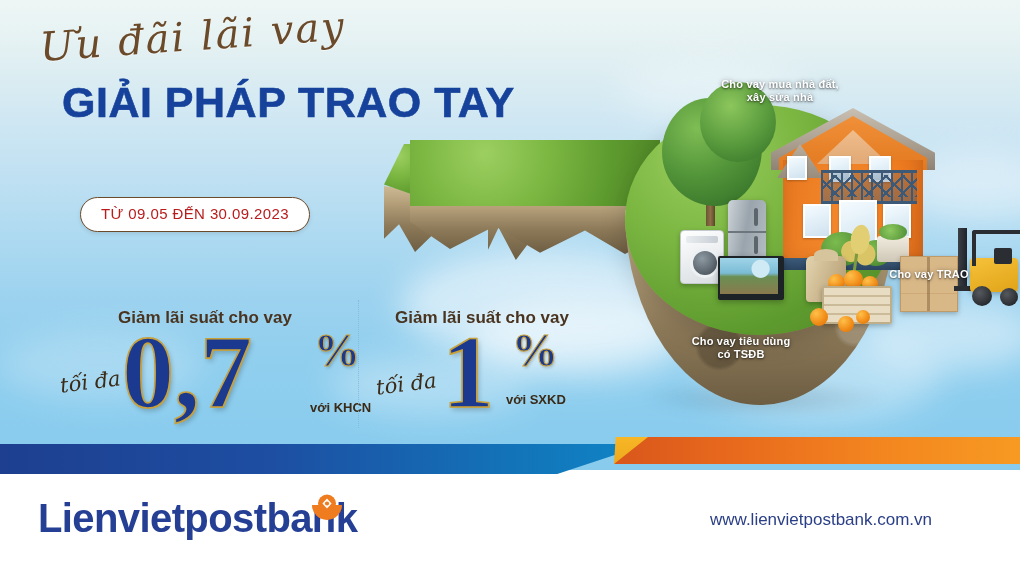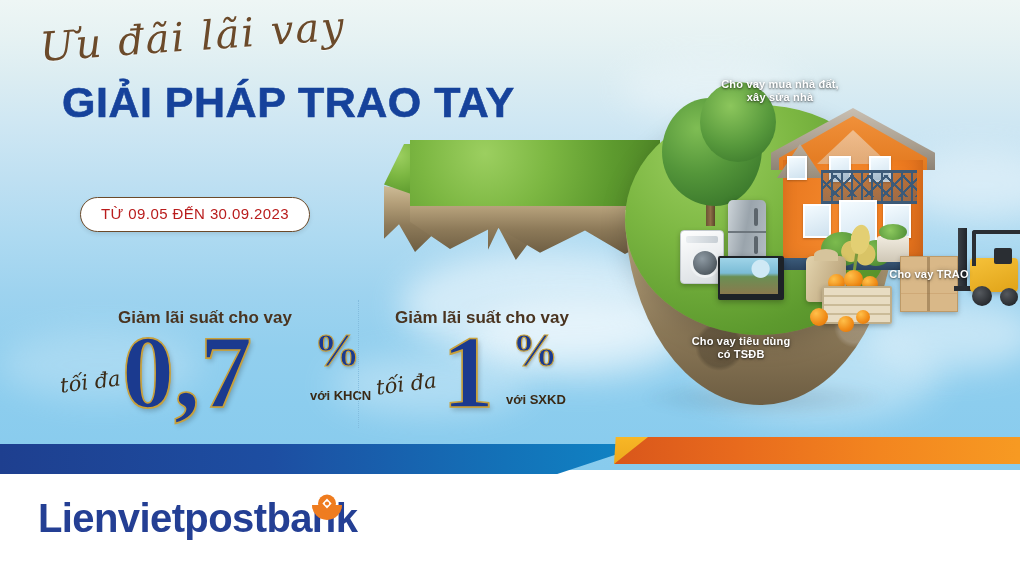--- a/index.html
+++ b/index.html
@@ -130,21 +130,21 @@
     font-size:13px;font-weight:bold;color:#3a2a16;
     white-space:nowrap;
   }
 
   
   #rateL{left:60px;top:308px;width:290px;}
   #rateL .cap{width:290px;}
   #rateL .toi-da{left:0px;top:38px;}
   #rateL .bignum{left:62px;top:-2px;}
   #rateL .pct{left:254px;top:-4px;}
-  #rateL .who{left:250px;top:56px;}
+  #rateL .who{left:250px;top:68px;}
 
   
   #rateR{left:372px;top:308px;width:220px;}
   #rateR .cap{width:220px;}
   #rateR .toi-da{left:4px;top:40px;}
   #rateR .bignum{left:70px;top:-2px;}
   #rateR .pct{left:140px;top:-4px;}
   #rateR .who{left:134px;top:60px;}
 
   
@@ -571,15 +571,16 @@
       <div class="logo-word">Lienvietpostbank</div>
       <div class="logo-mark">
         <svg viewBox="0 0 34 34" width="34" height="34" aria-hidden="true">
           <path d="M2 11 A15 15 0 0 0 32 11 Z" fill="#ef7c1f"></path>
           <circle cx="17" cy="9.5" r="9" fill="#ef7c1f"></circle>
           <path d="M17 4.4 L21.6 9.5 L17 14.6 L12.4 9.5 Z" fill="#ffffff"></path>
           <circle cx="17" cy="9.5" r="2.1" fill="#ef7c1f"></circle>
         </svg>
       </div>
     </div>
+    <div class="site">www.lienvietpostbank.com.vn</div>
   </div>
 
 </div>
 
 </body></html>

